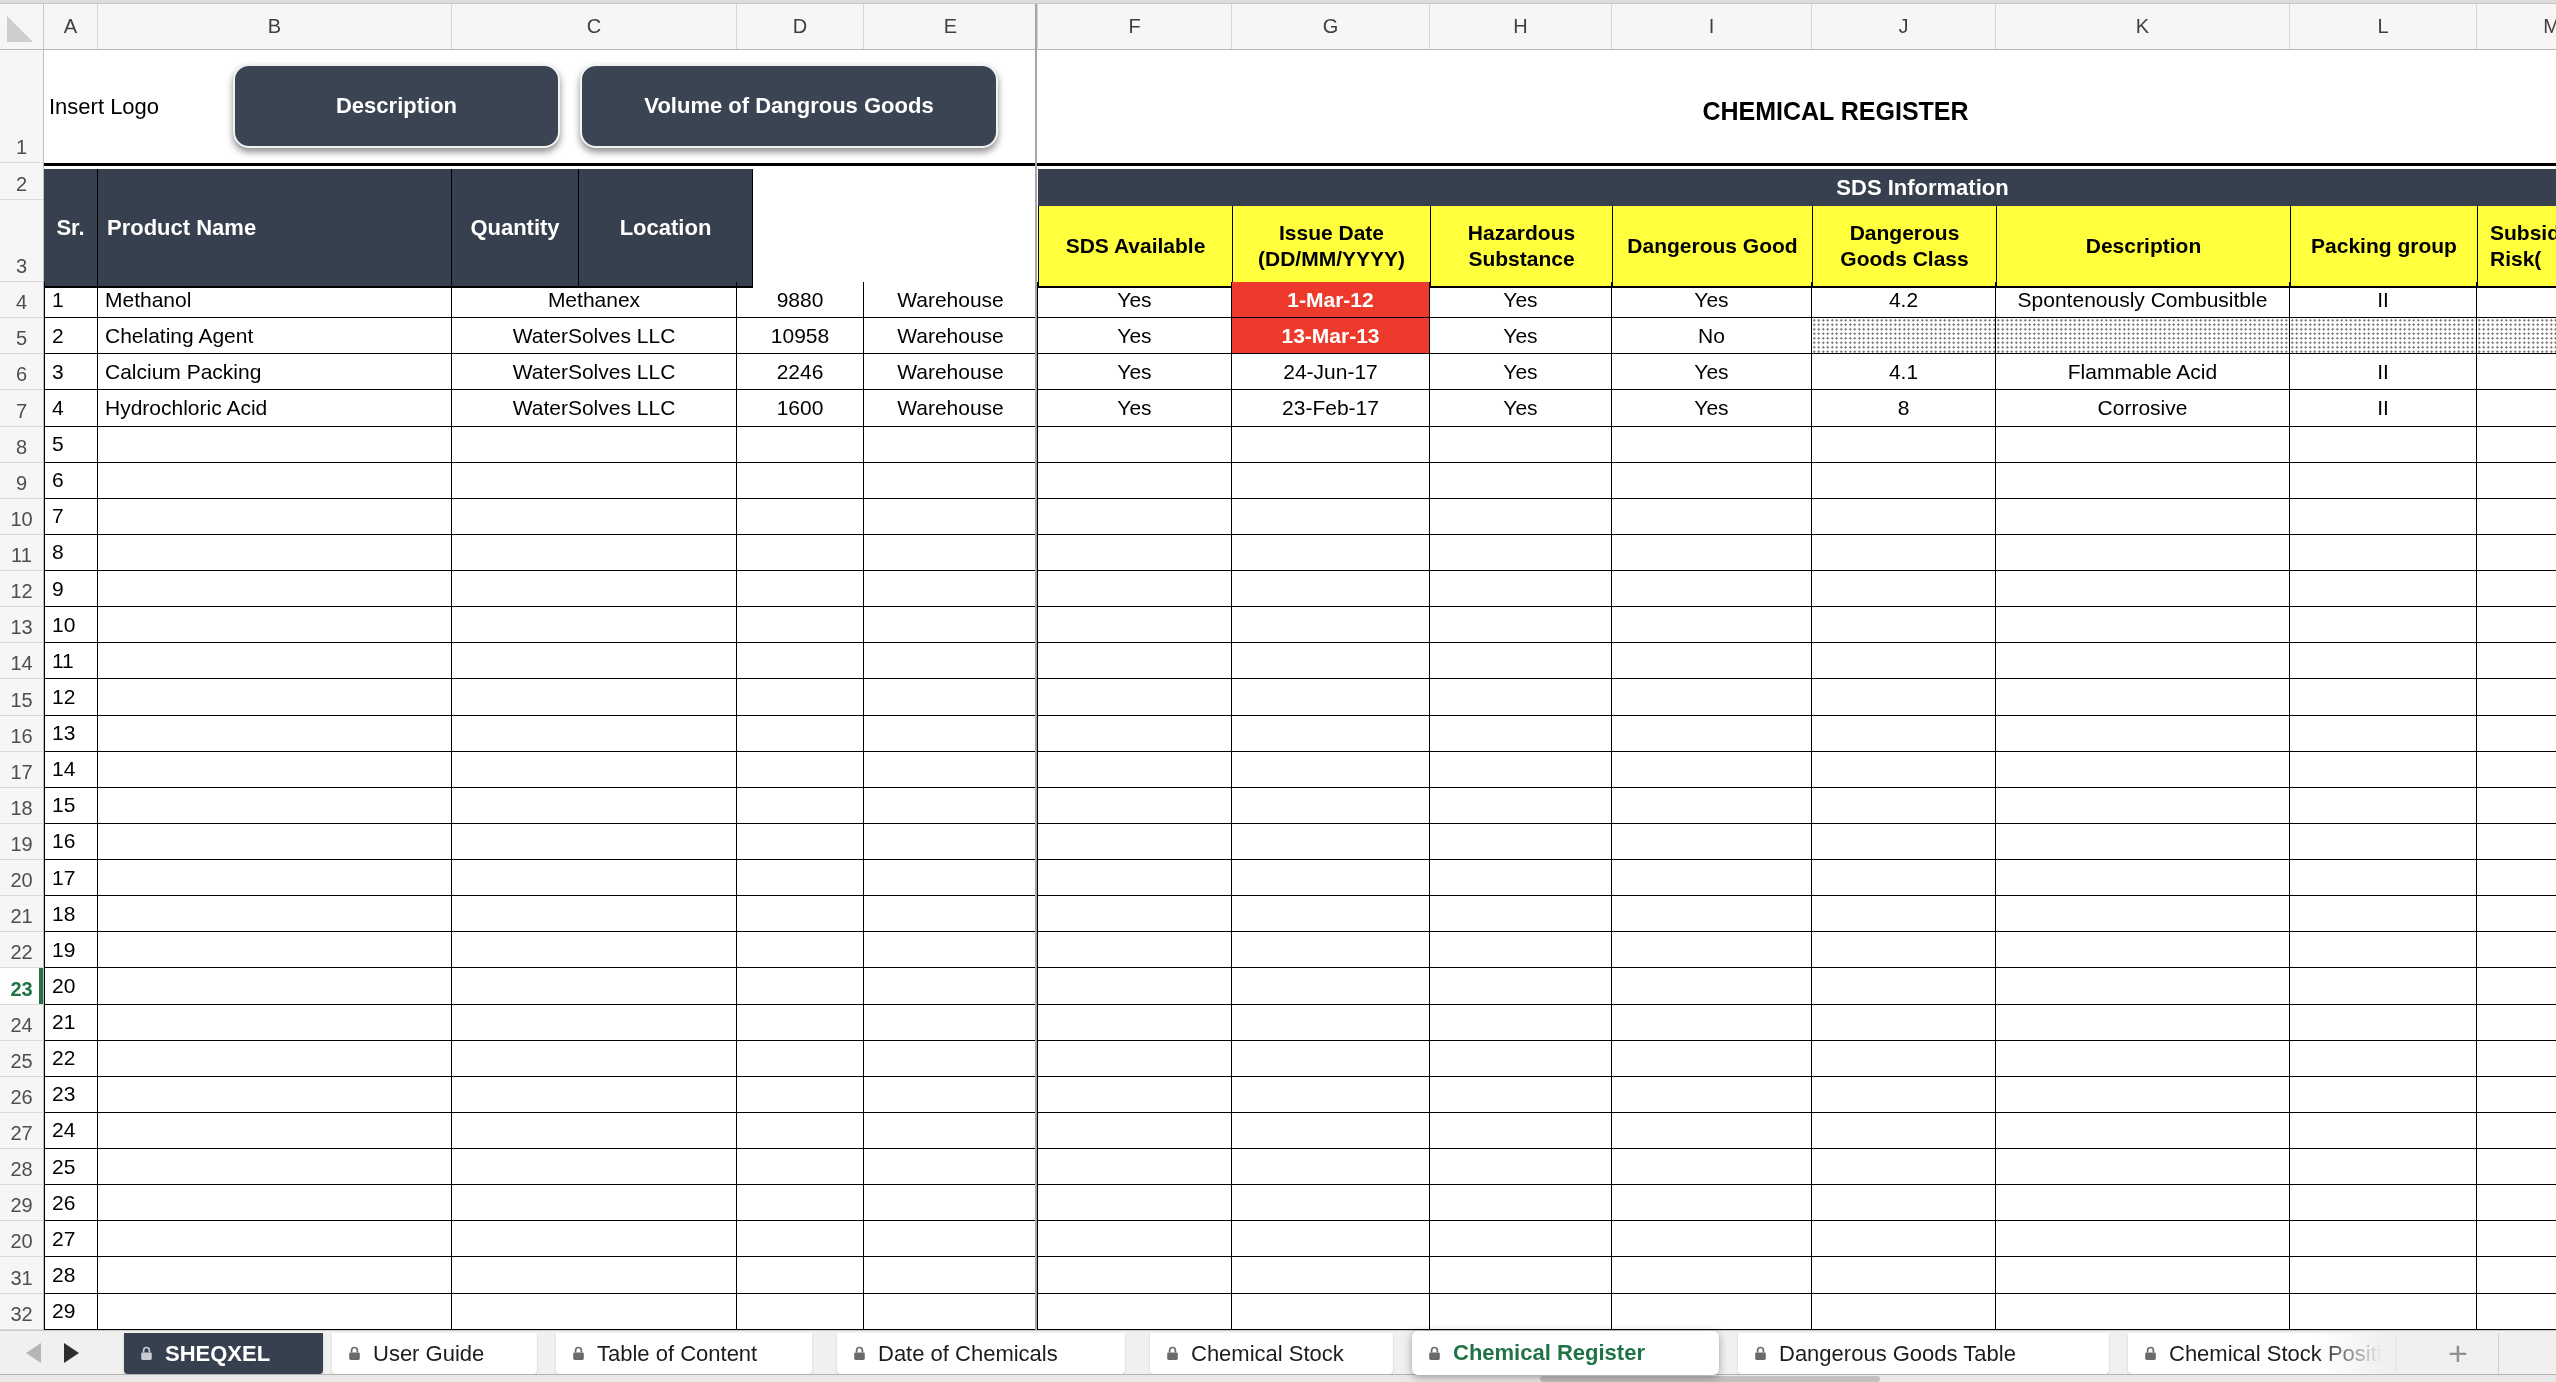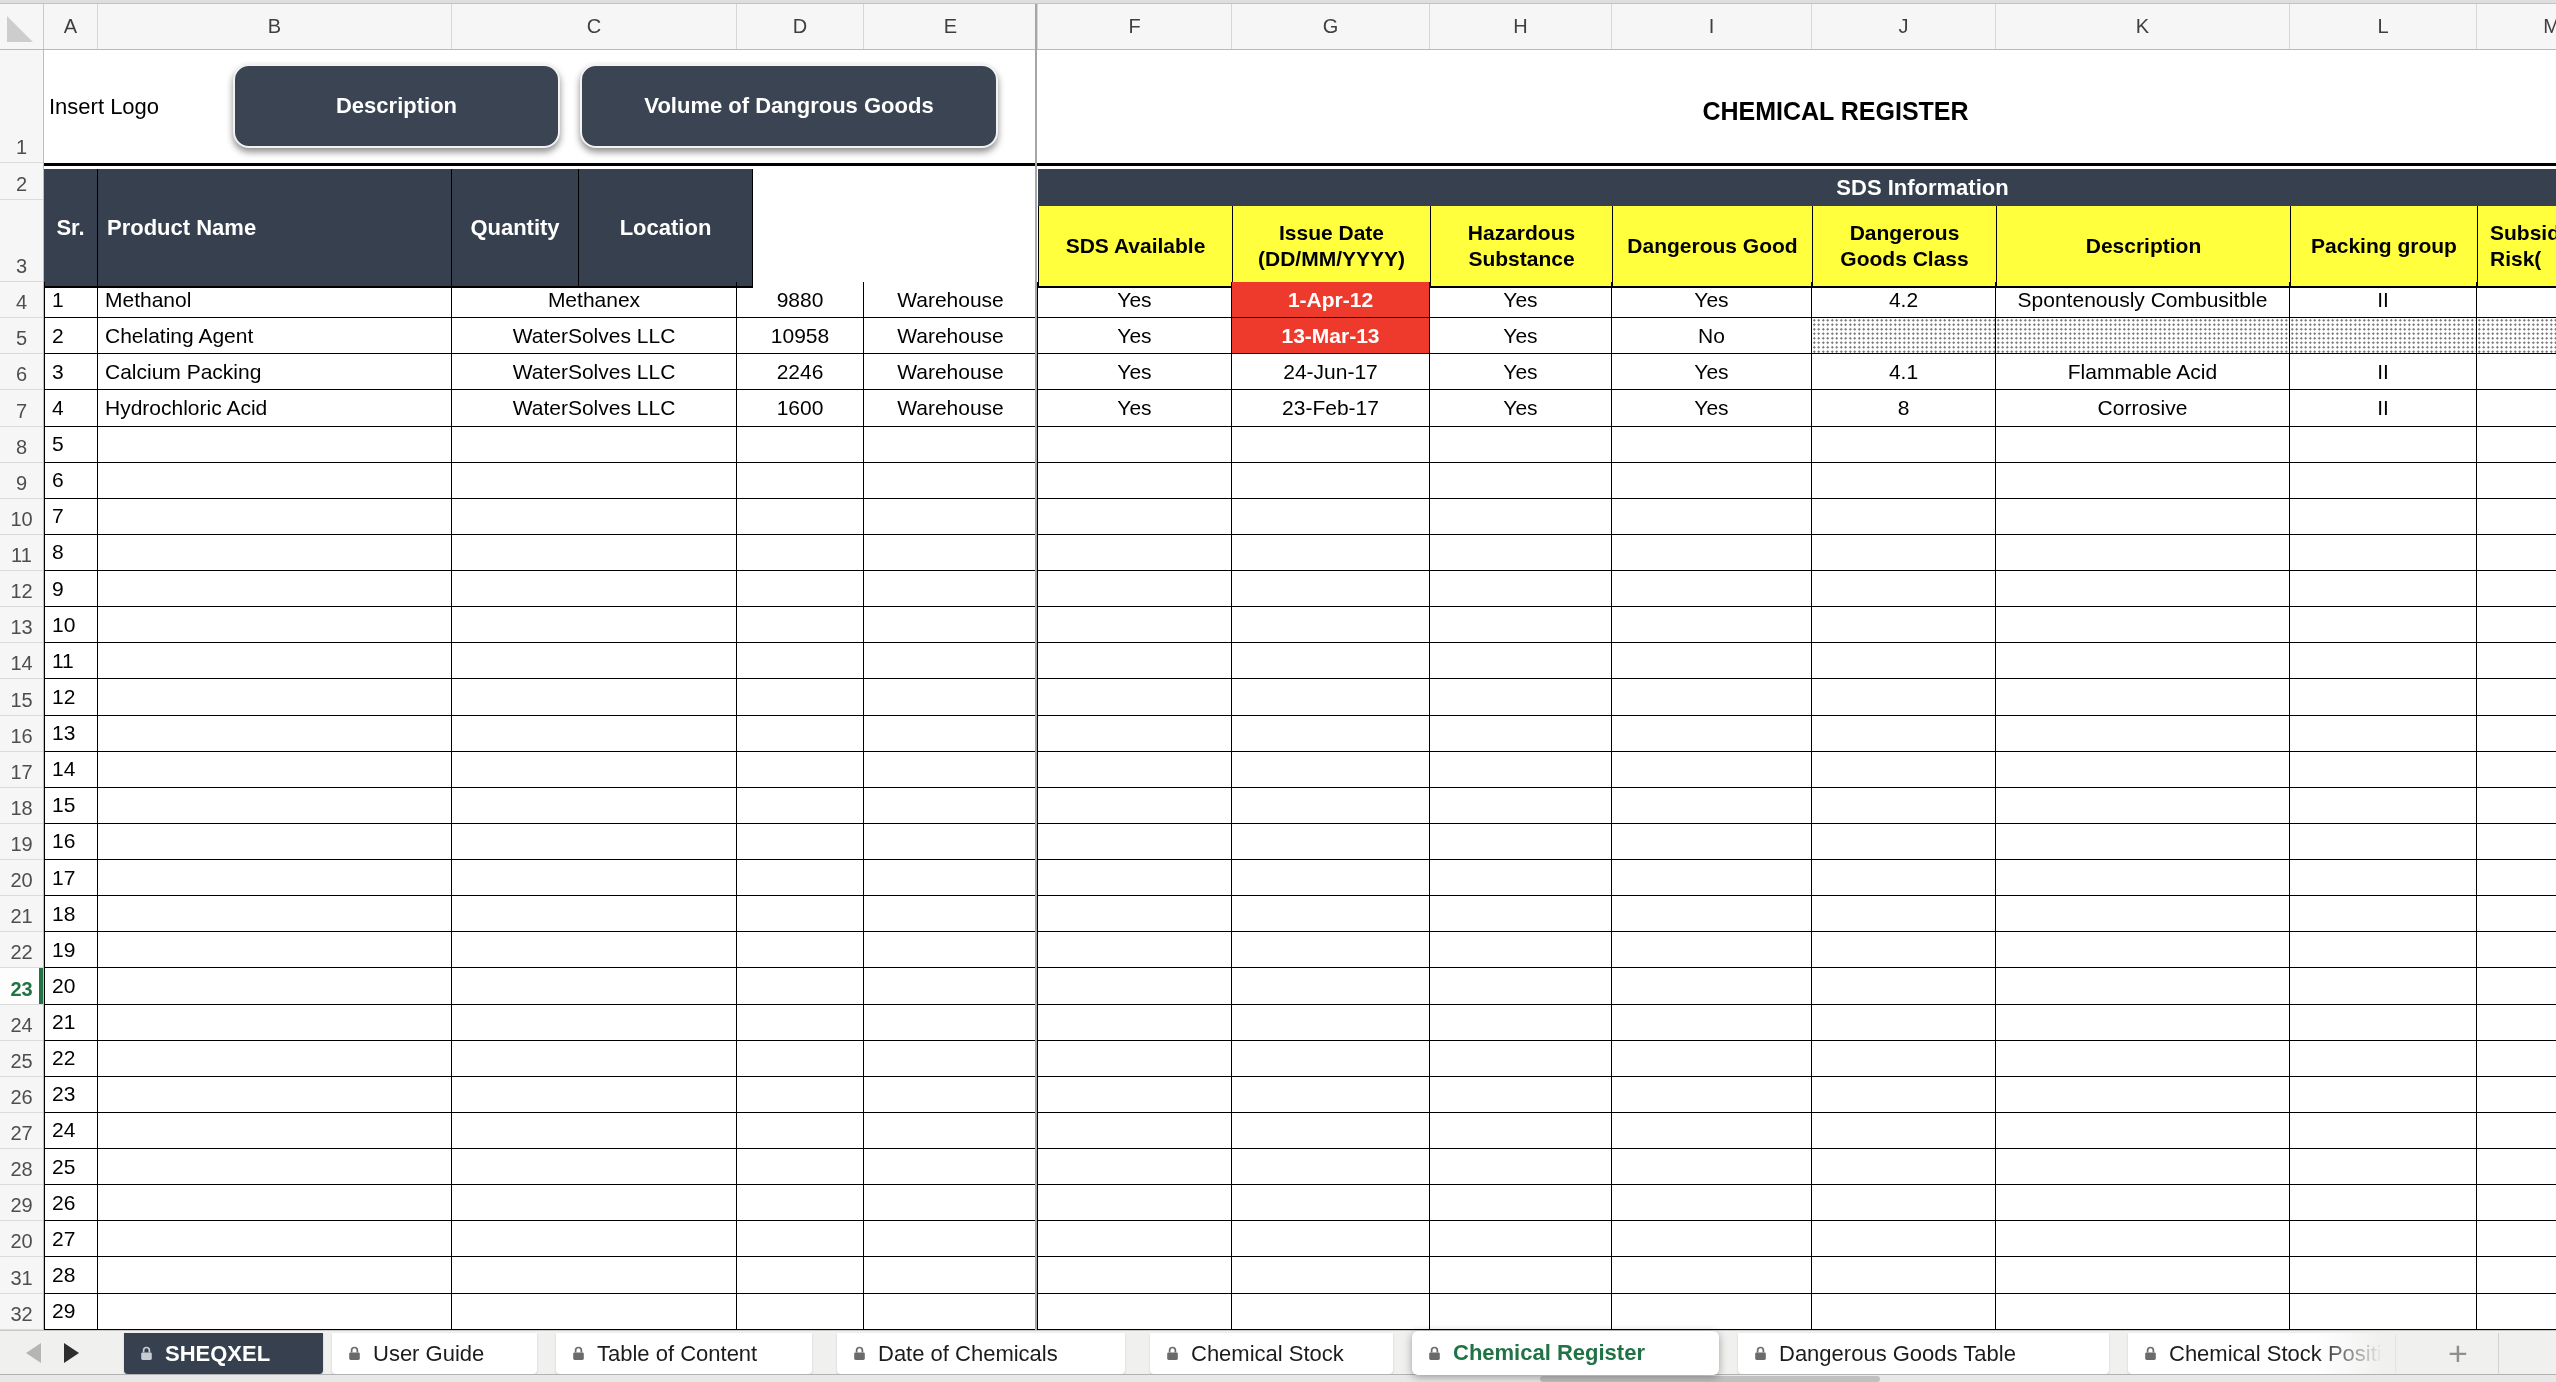--- a/index.html
+++ b/index.html
@@ -213,21 +213,21 @@
     </div>
 
     <div id="tbody">
         <div class="trow">
           <div class="cell al" style="width: 54px;">1</div>
           <div class="cell al" style="width: 354px;">Methanol</div>
           <div class="cell" style="width: 285px;">Methanex</div>
           <div class="cell" style="width: 127px;">9880</div>
           <div class="cell" style="width: 174px;">Warehouse</div>
           <div class="cell" style="width: 194px;">Yes</div>
-          <div class="cell red" style="width: 198px;">1-Apr-12</div>
+          <div class="cell red" style="width: 198px;">1-Mar-12</div>
           <div class="cell" style="width: 182px;">Yes</div>
           <div class="cell" style="width: 200px;">Yes</div>
           <div class="cell" style="width: 184px;">4.2</div>
           <div class="cell" style="width: 294px;">Spontenously Combusitble</div>
           <div class="cell" style="width: 187px;">II</div>
           <div class="cell" style="width: 150px;"></div>
         </div>
         <div class="trow">
           <div class="cell al" style="width: 54px;">2</div>
           <div class="cell al" style="width: 354px;">Chelating Agent</div>

